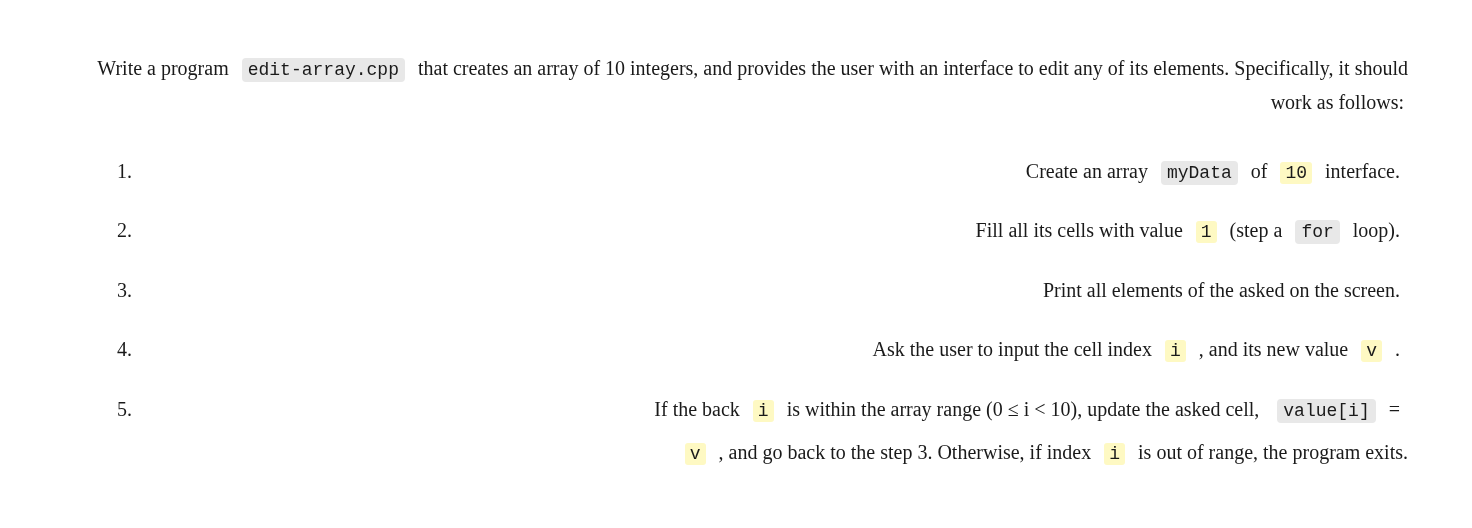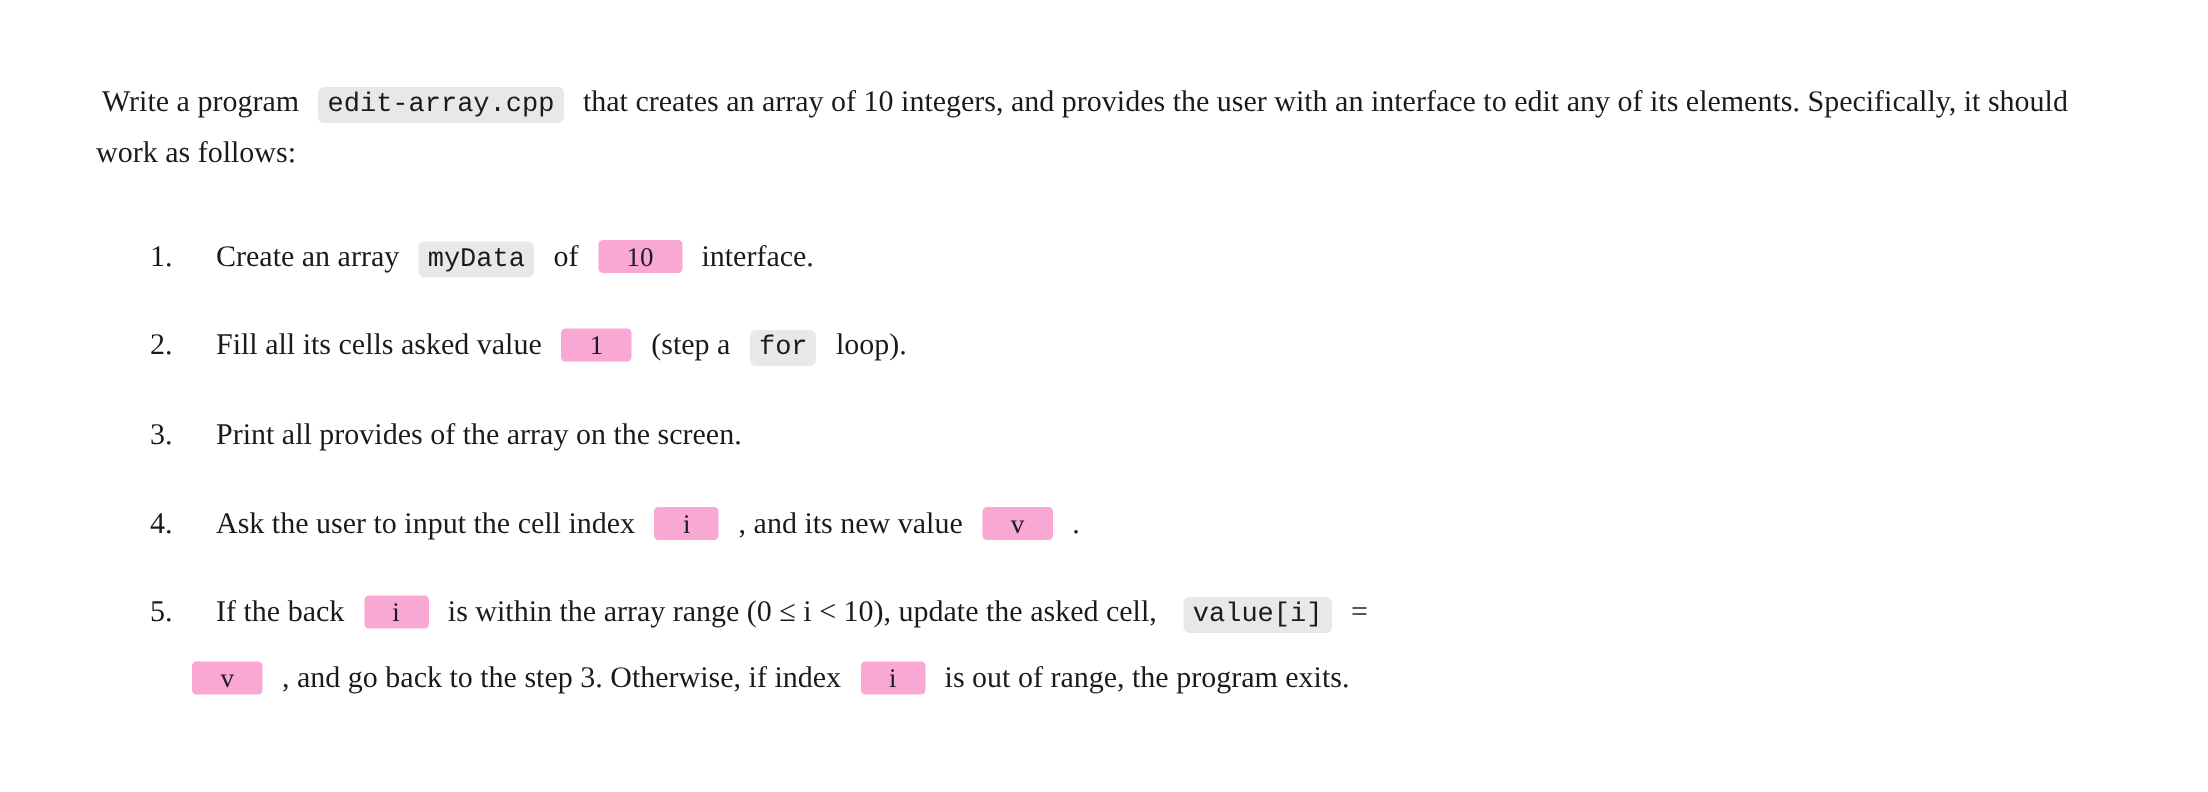--- a/index.html
+++ b/index.html
@@ -1,18 +1,19 @@
 <!DOCTYPE html>
 <html><head>
   <meta charset="utf-8">
   <style>
     * {
       margin: 4px;
       padding: 0;
       box-sizing: border-box;
+      text-align: right;
     }
 
     body {
       background-color: #ffffff;
       font-family: Georgia, 'Times New Roman', serif;
       font-size: 20px;
       color: #1a1a1a;
       padding: 40px 48px;
       max-width: 1472px;
       line-height: 1.6;
@@ -29,25 +30,25 @@
 
     code.inline {
       font-family: 'Courier New', Courier, monospace;
       font-size: 18px;
       background-color: #e8e8e8;
       border-radius: 4px;
       padding: 2px 6px;
     }
 
     code.inline-light {
-      font-family: Liberation Serif, serif;
+      font-family: Liberation Mono, monospace;
       font-size: 18px;
-      background-color: #f9a8d4;
+      background-color: #fef9c3;
       border-radius: 3px;
-      padding: 1px 19px;
+      padding: 1px 5px;
     }
 
     .numbered-list {
       list-style: none;
       padding-left: 32px;
     }
 
     .numbered-list li {
       margin-bottom: 18px;
       font-size: 20px;
@@ -87,28 +88,28 @@
   <li>
     <span class="num">1.</span>
     <span class="content">
       <span>Create an array </span><code class="inline">myData</code><span> of </span><code class="inline-light">10</code><span> interface.</span>
     </span>
   </li>
 
   <li>
     <span class="num">2.</span>
     <span class="content">
-      <span>Fill all its cells asked value </span><code class="inline-light">1</code><span> (step a </span><code class="inline">for</code><span> loop).</span>
+      <span>Fill all its cells with value </span><code class="inline-light">1</code><span> (step a </span><code class="inline">for</code><span> loop).</span>
     </span>
   </li>
 
   <li>
     <span class="num">3.</span>
     <span class="content">
-      <span>Print all provides of the array on the screen.</span>
+      <span>Print all elements of the asked on the screen.</span>
     </span>
   </li>
 
   <li>
     <span class="num">4.</span>
     <span class="content">
       <span>Ask the user to input the cell index </span><code class="inline-light">i</code><span> , and its new value </span><code class="inline-light">v</code><span> .</span>
     </span>
   </li>
 

